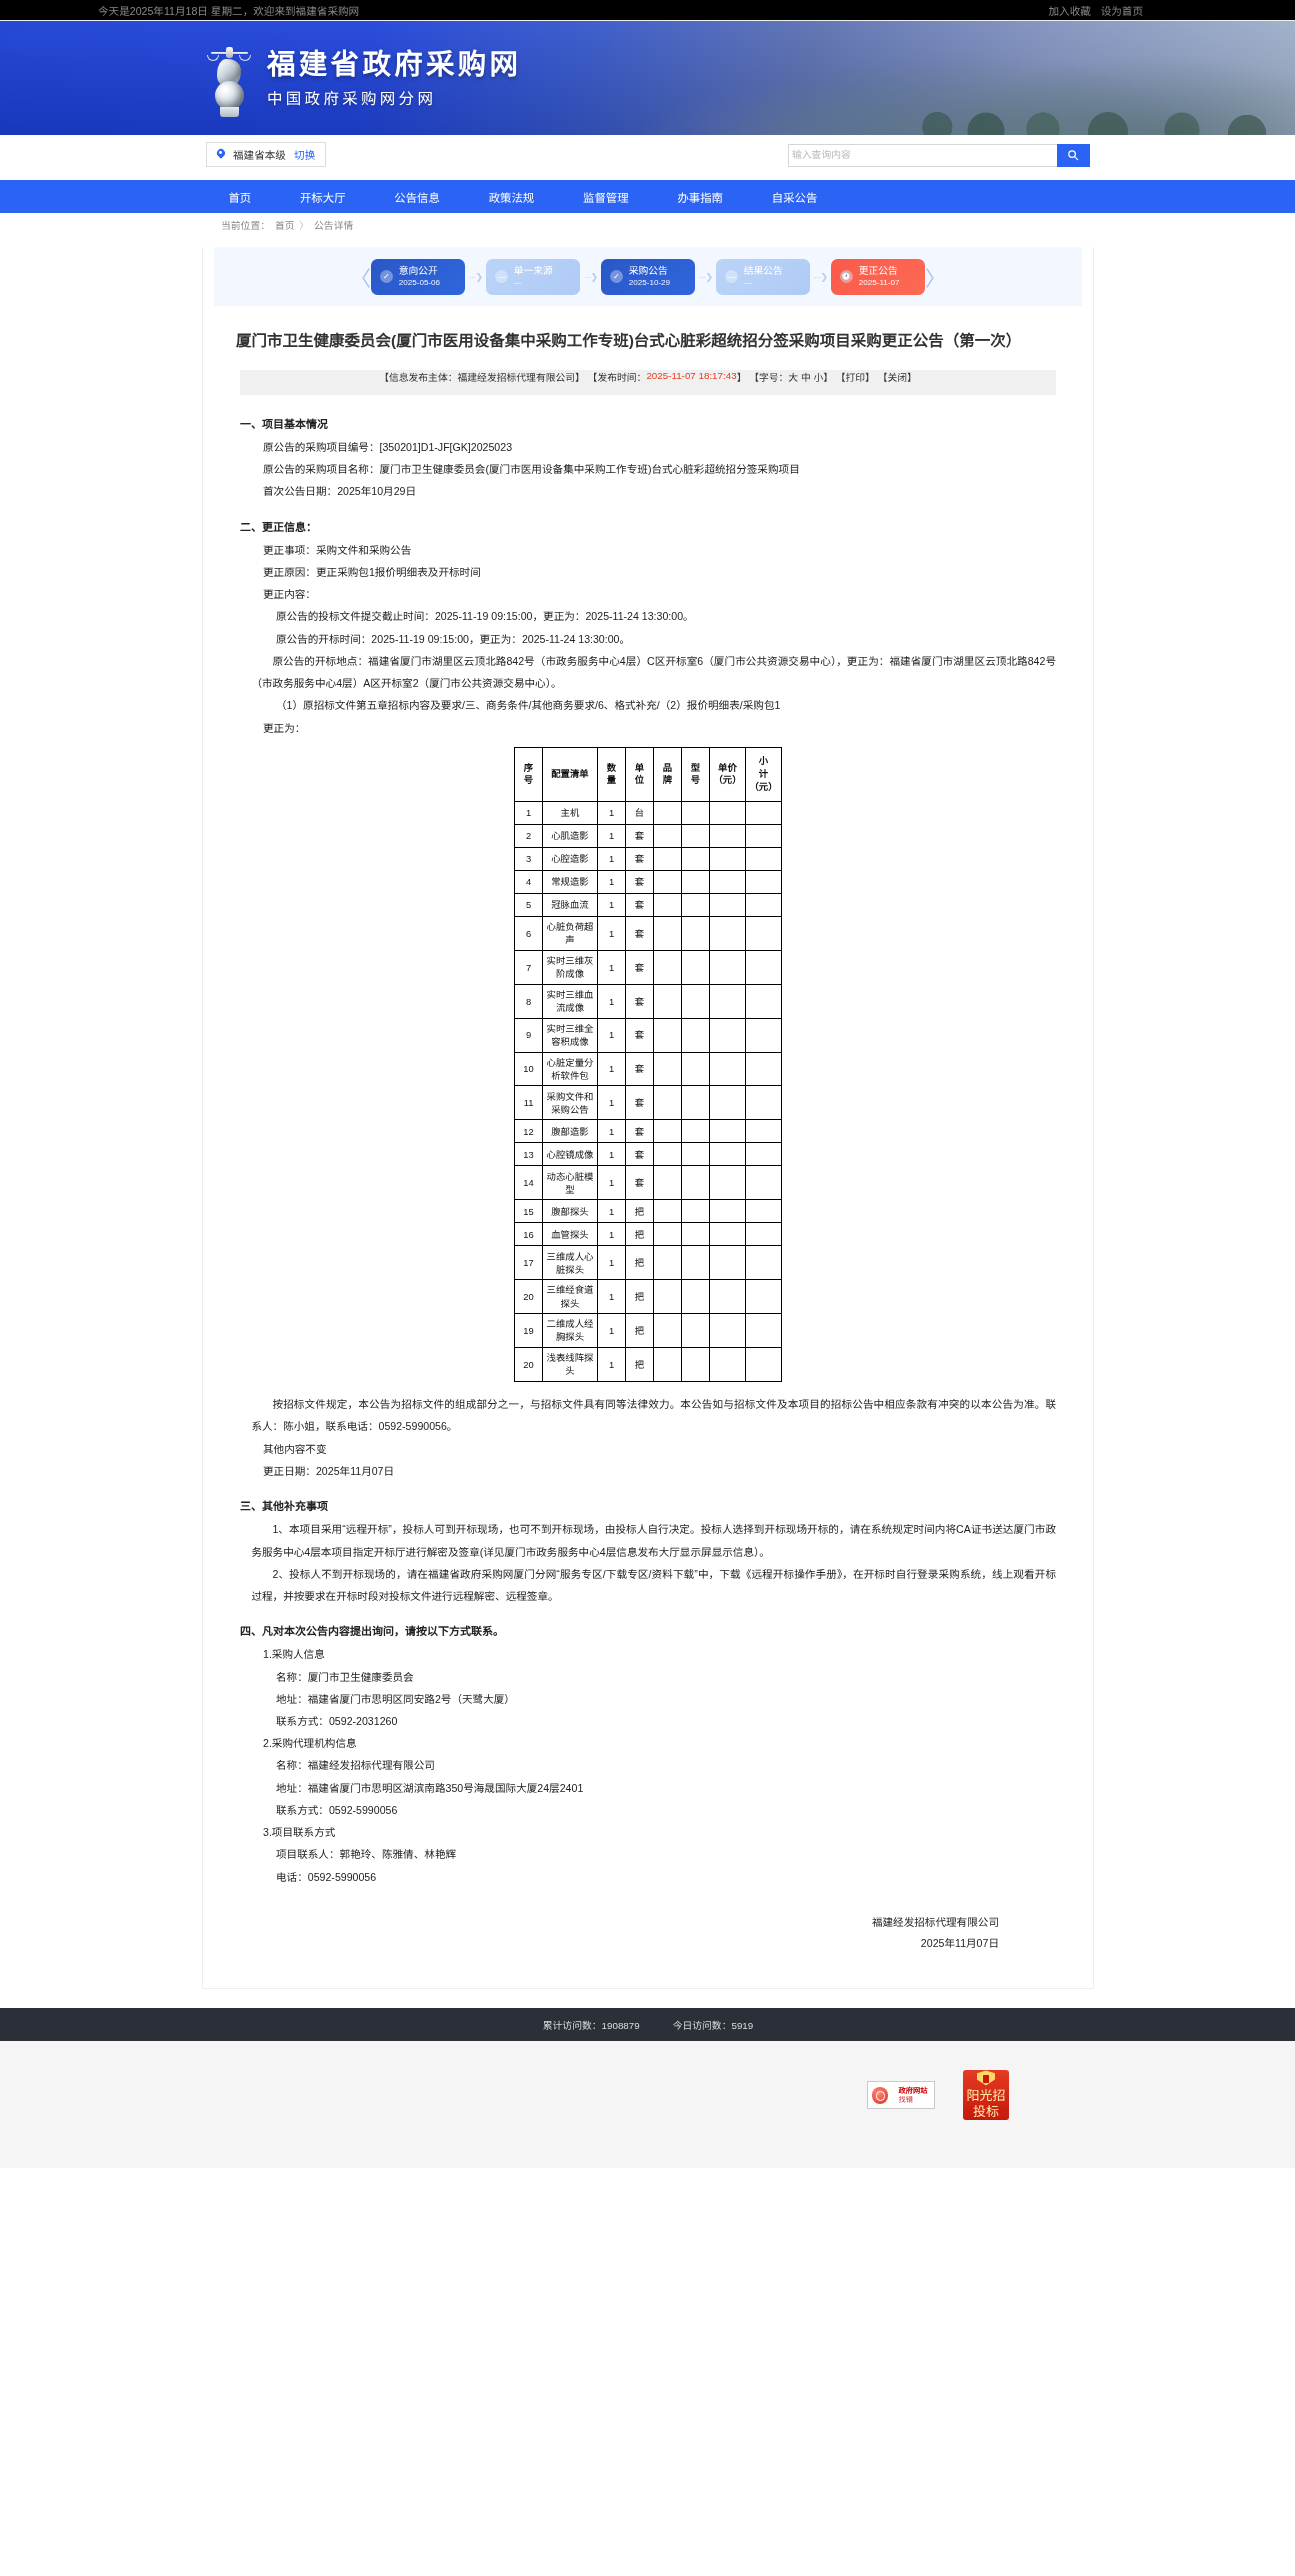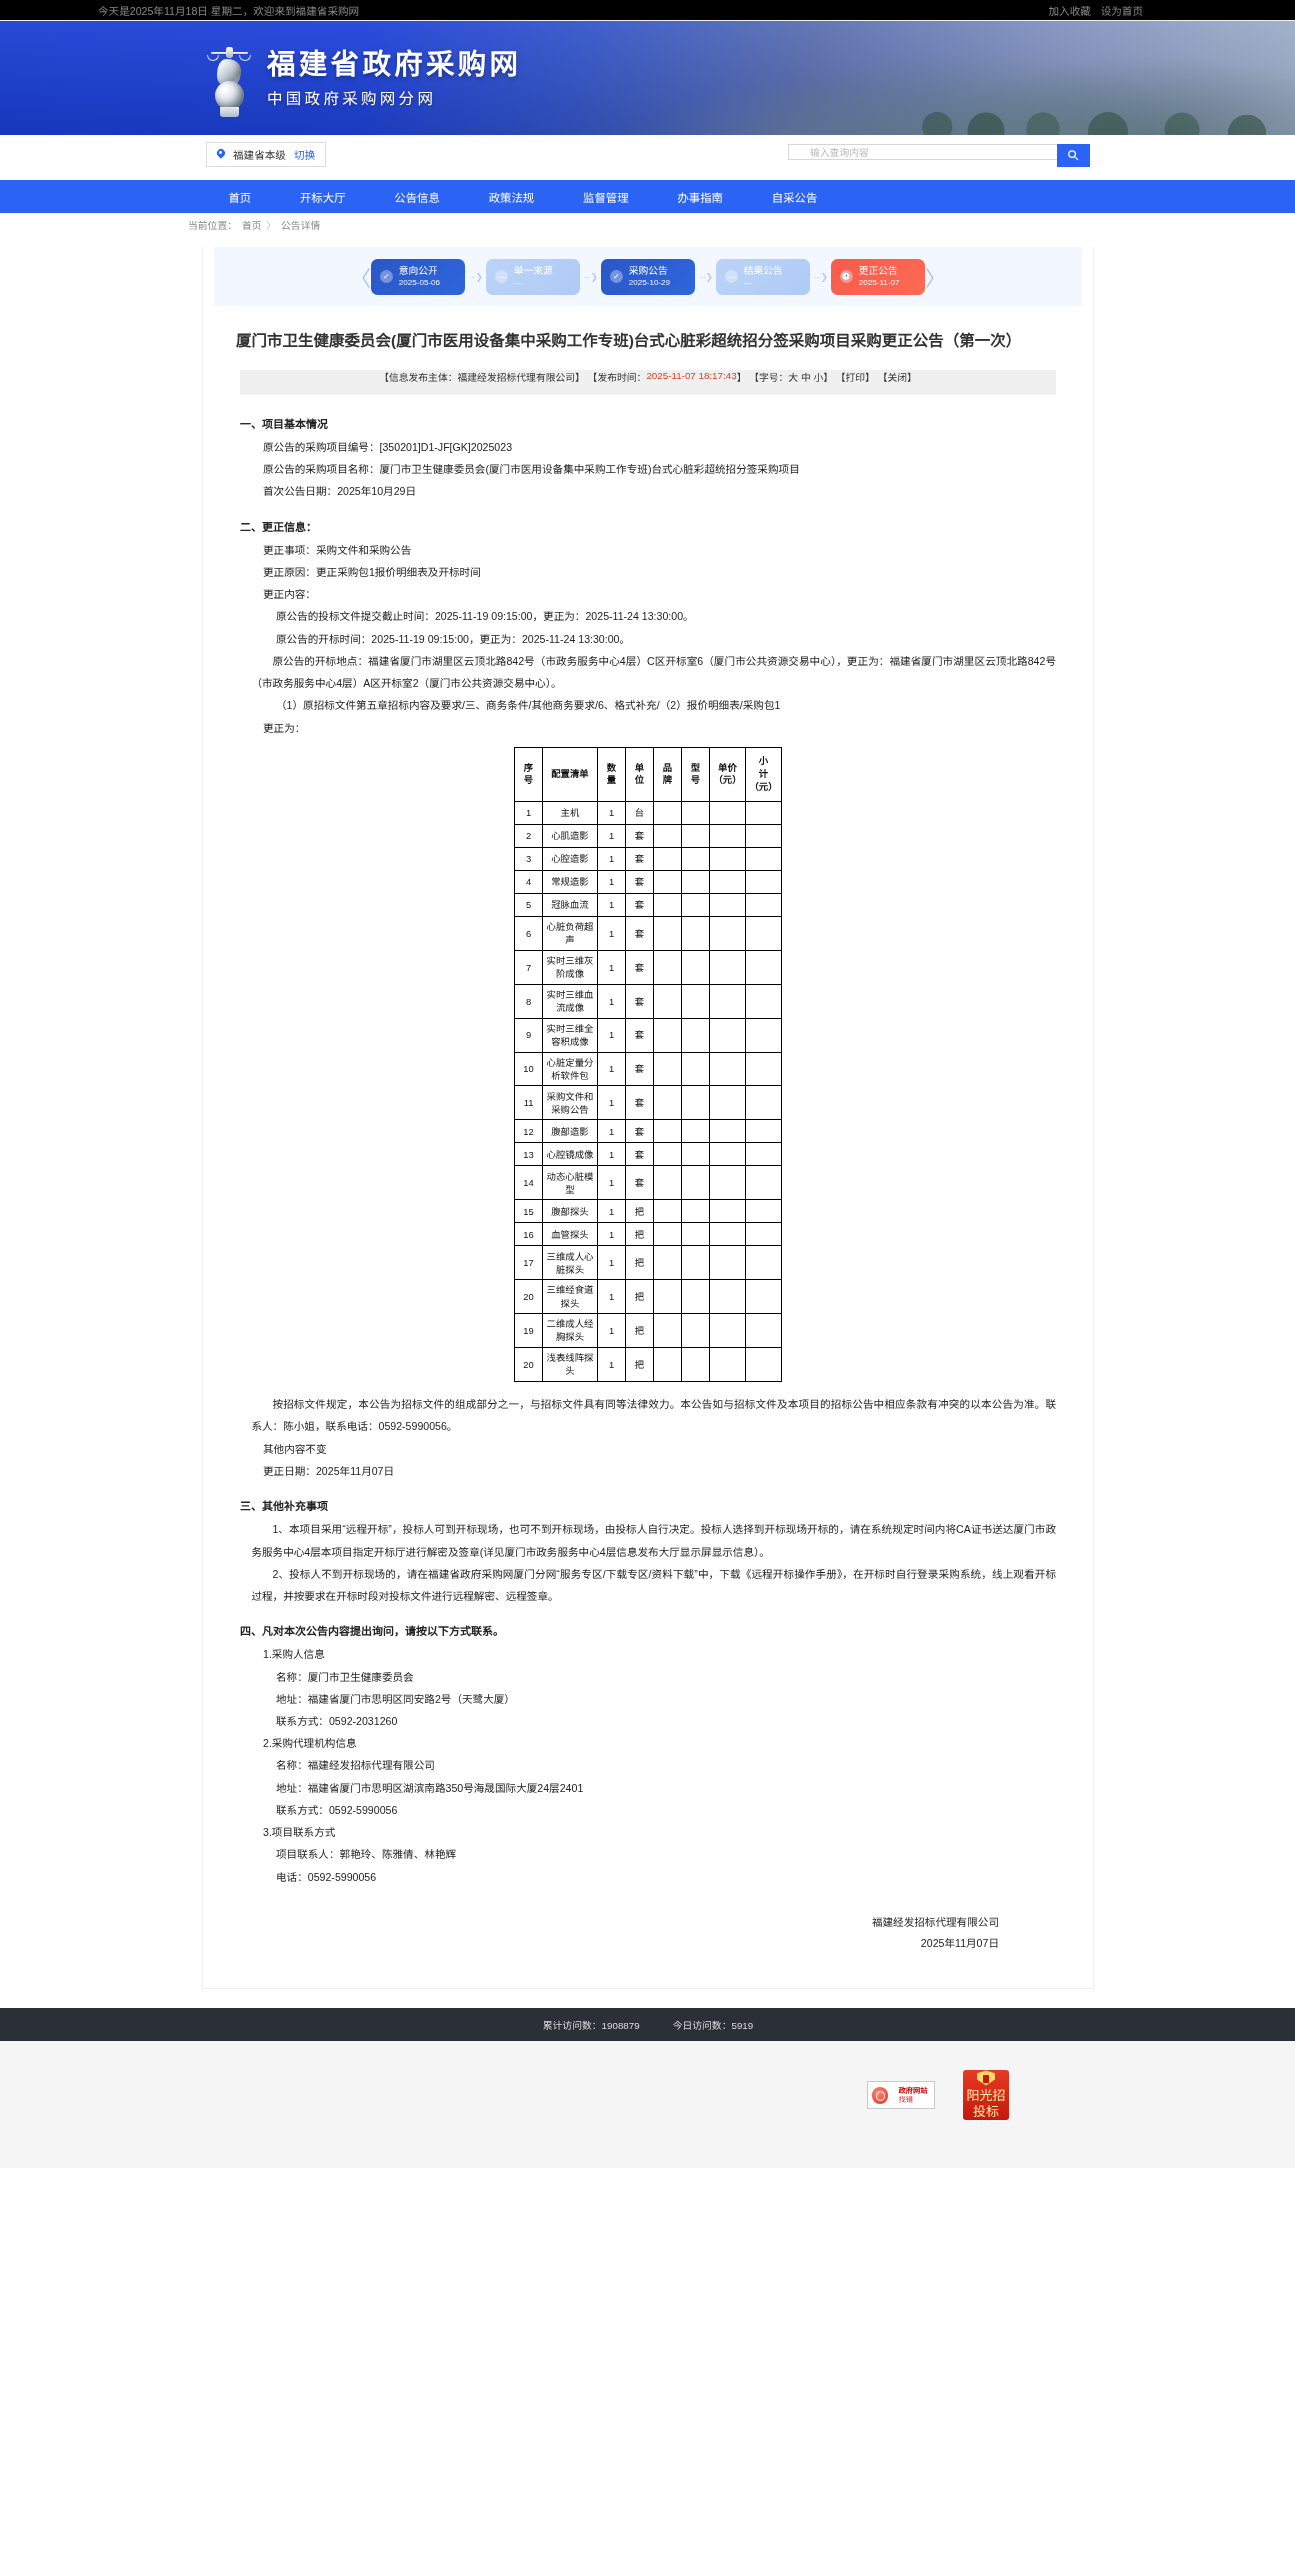--- a/index.html
+++ b/index.html
@@ -106,23 +106,23 @@
     content:""; position:absolute; left:0; top:0; width:8.1px; height:8.1px;
     background:#2b64f5; border-radius:50% 50% 50% 0; transform: rotate(-45deg);
   }
   .loc-pin::after {
     content:""; position:absolute; left:2.6px; top:2.6px; width:2.9px; height:2.9px;
     background:#fff; border-radius:50%;
   }
   .loc-switch { color:#2b64f5; cursor:pointer; }
   .search-wrap { position:absolute; right: 206px; top: 9px; display:flex; }
   .search-input {
-    width: 269px; height: 16px; border: 0.8px solid #d6d6d6; border-right:none;
-    padding: 0 21px; font-size: 9.8px; color:#333; outline:none;
-    font-family:Liberation Serif, serif;
+    width: 269px; height: 23px; border: 0.8px solid #d6d6d6; border-right:none;
+    padding: 0 3px; font-size: 9.8px; color:#333; outline:none;
+    font-family:Liberation Mono, monospace;
   }
   .search-input::placeholder { color:#b8b8b8; }
   .search-btn {
     width: 33px; height: 23px; background:#2b64f5; border:none; cursor:pointer;
     display:flex; align-items:center; justify-content:center;
   }
   .search-btn svg { width:12.2px; height:12.2px; }
 
   
   .nav {
@@ -135,21 +135,21 @@
   .nav-item {
     color:#fff; font-size: 11.4px; padding: 0 24.4px; height:33px;
     display:flex; align-items:center; cursor:pointer; white-space:nowrap;
   }
 
   
   .crumb {
     position:relative; height: 24.4px; display:flex; align-items:center;
     font-size: 9.8px; color:#888;
   }
-  .crumb .in { position:absolute; left:188px; display:flex; gap:4.9px; align-items:center; }
+  .crumb .in { position:absolute; left:221px; display:flex; gap:4.9px; align-items:center; }
   .crumb a { color:#888; text-decoration:none; cursor:pointer; }
   .crumb .sep { color:#bbb; }
 
   
   .content {
     width: 892px; margin: 0 auto; background:#fff;
     border: 0.8px solid #eee; border-top:none;
     padding-bottom: 33px;
   }
 

